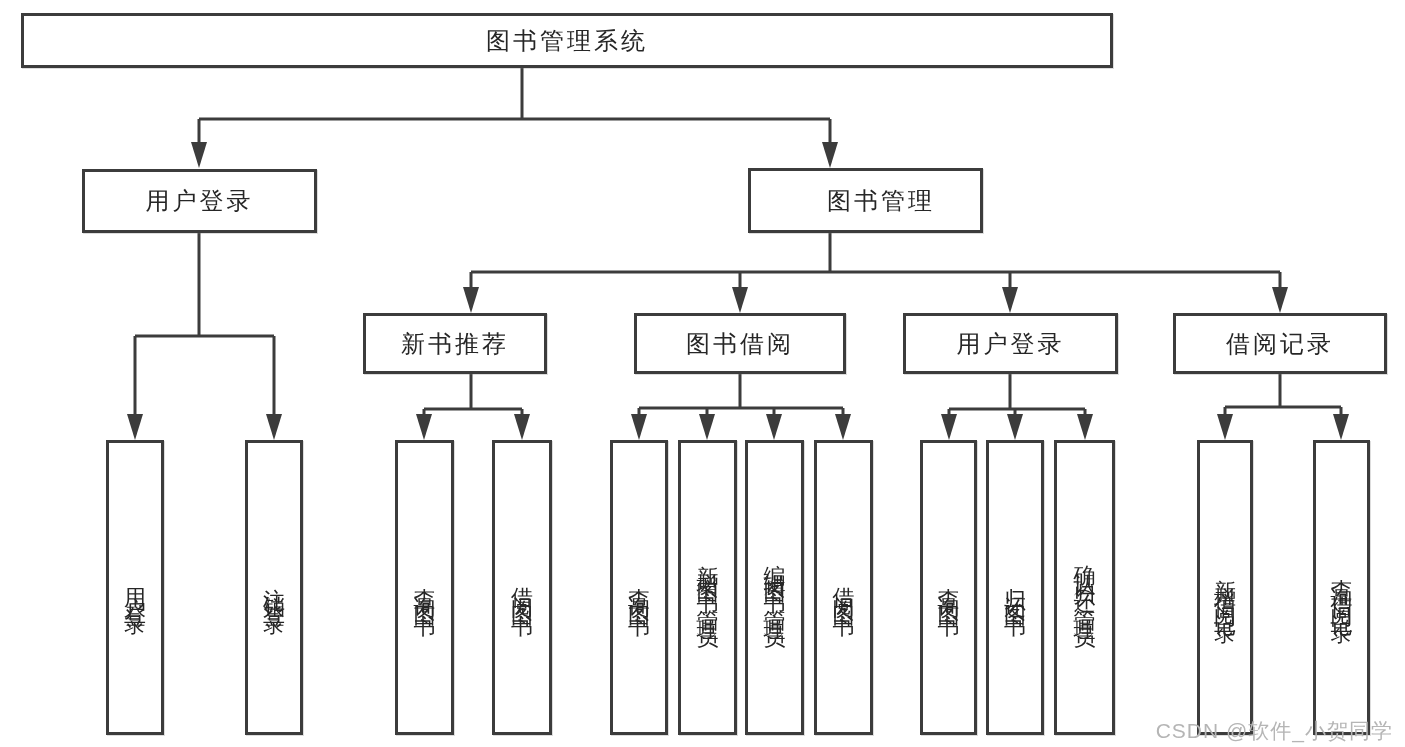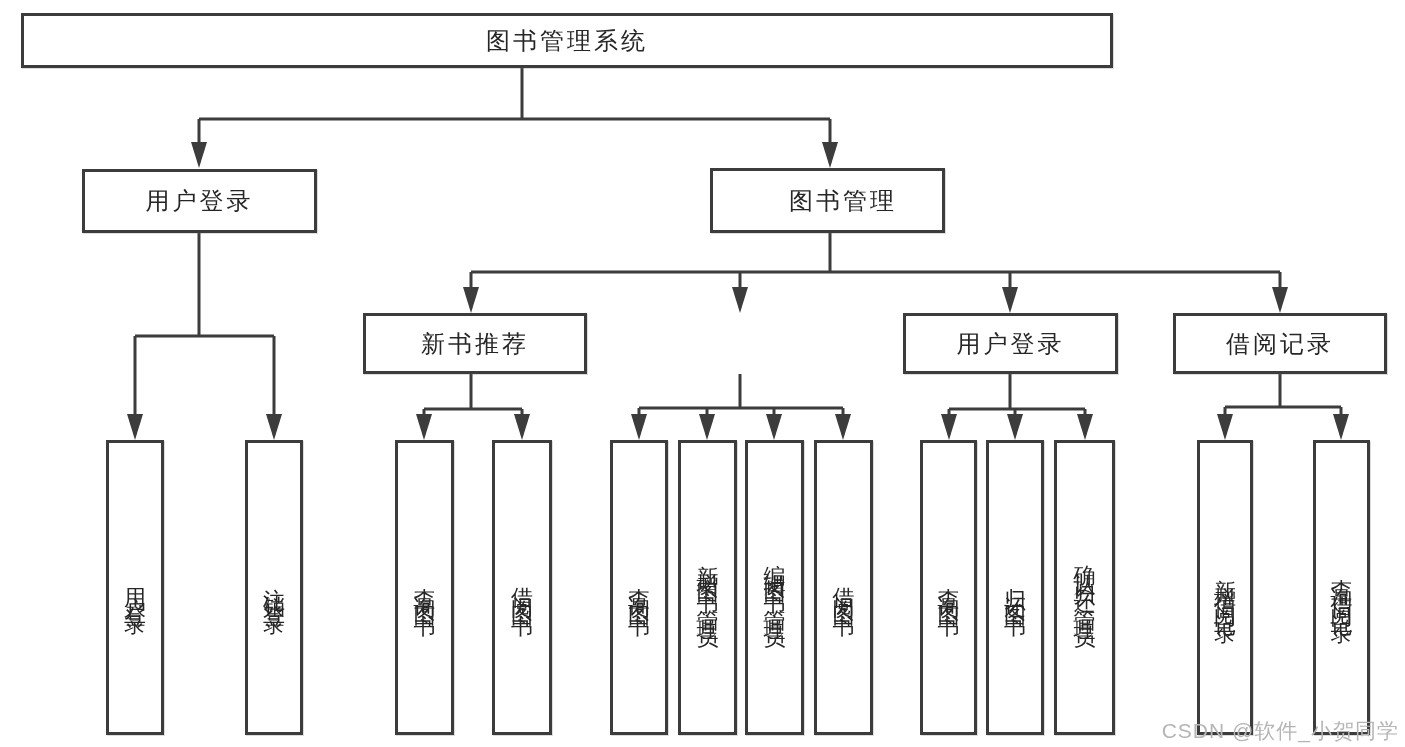--- a/index.html
+++ b/index.html
@@ -35,21 +35,21 @@
   .leaf {
     writing-mode: vertical-rl;
     text-orientation: mixed;
     font-size: 22px;
     letter-spacing: 9px;
     line-height: 1;
     white-space: normal;
   }
   .watermark {
     position: absolute;
-    right: 6px;
+    right: 12px;
     bottom: 2px;
     font-size: 21px;
     letter-spacing: 1px;
     color: var(--watermark, #b5b5b5);
     z-index: 5;
     white-space: nowrap;
   }
 </style>
 </head>
 <body>
@@ -92,23 +92,24 @@
       <polygon points="1007,414 1023,414 1015,440"></polygon>
       <polygon points="1077,414 1093,414 1085,440"></polygon>
       <polygon points="1217,414 1233,414 1225,440"></polygon>
       <polygon points="1333,414 1349,414 1341,440"></polygon>
     </g>
   </svg>
 
   <div class="node" style="left:21px; top:13px; width:1092px; height:55px;">图书管理系统</div>
 
   <div class="node" style="left:82px; top:169px; width:235px; height:64px;">用户登录</div>
-  <div class="node" style="left:710px; top:168px; width:235px; height:65px;padding-left:31px;">图书管理</div>
+  <div class="node" style="left:748px; top:168px; width:235px; height:65px;padding-left:31px;">图书管理</div>
 
-  <div class="node" style="left:363px; top:313px; width:224px; height:61px;font-family:Liberation Mono, monospace;">新书推荐</div>
+  <div class="node" style="left:363px; top:313px; width:184px; height:61px;font-family:Liberation Mono, monospace;">新书推荐</div>
+  <div class="node" style="left:634px; top:313px; width:212px; height:61px;">图书借阅</div>
   <div class="node" style="left:903px; top:313px; width:215px; height:61px;">用户登录</div>
   <div class="node" style="left:1173px; top:313px; width:214px; height:61px;">借阅记录</div>
 
   <div class="node leaf" style="left:106px; top:440px; width:58px; height:295px;">用户登录</div>
   <div class="node leaf" style="left:245px; top:440px; width:58px; height:295px;">注销登录</div>
 
   <div class="node leaf" style="left:395px; top:440px; width:59px; height:295px;">查询图书</div>
   <div class="node leaf" style="left:492px; top:440px; width:60px; height:295px;">借阅图书</div>
 
   <div class="node leaf" style="left:610px; top:440px; width:58px; height:295px;">查询图书</div>

